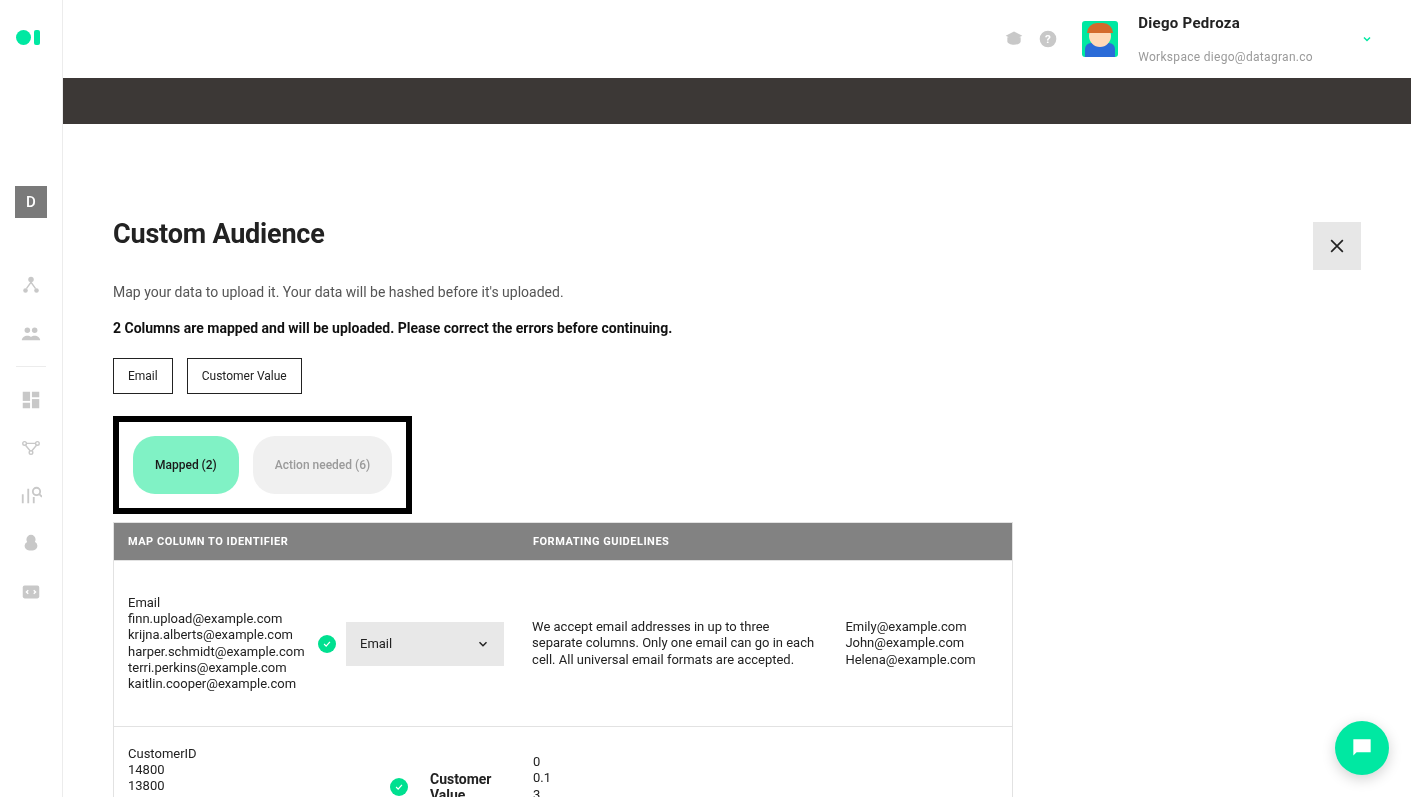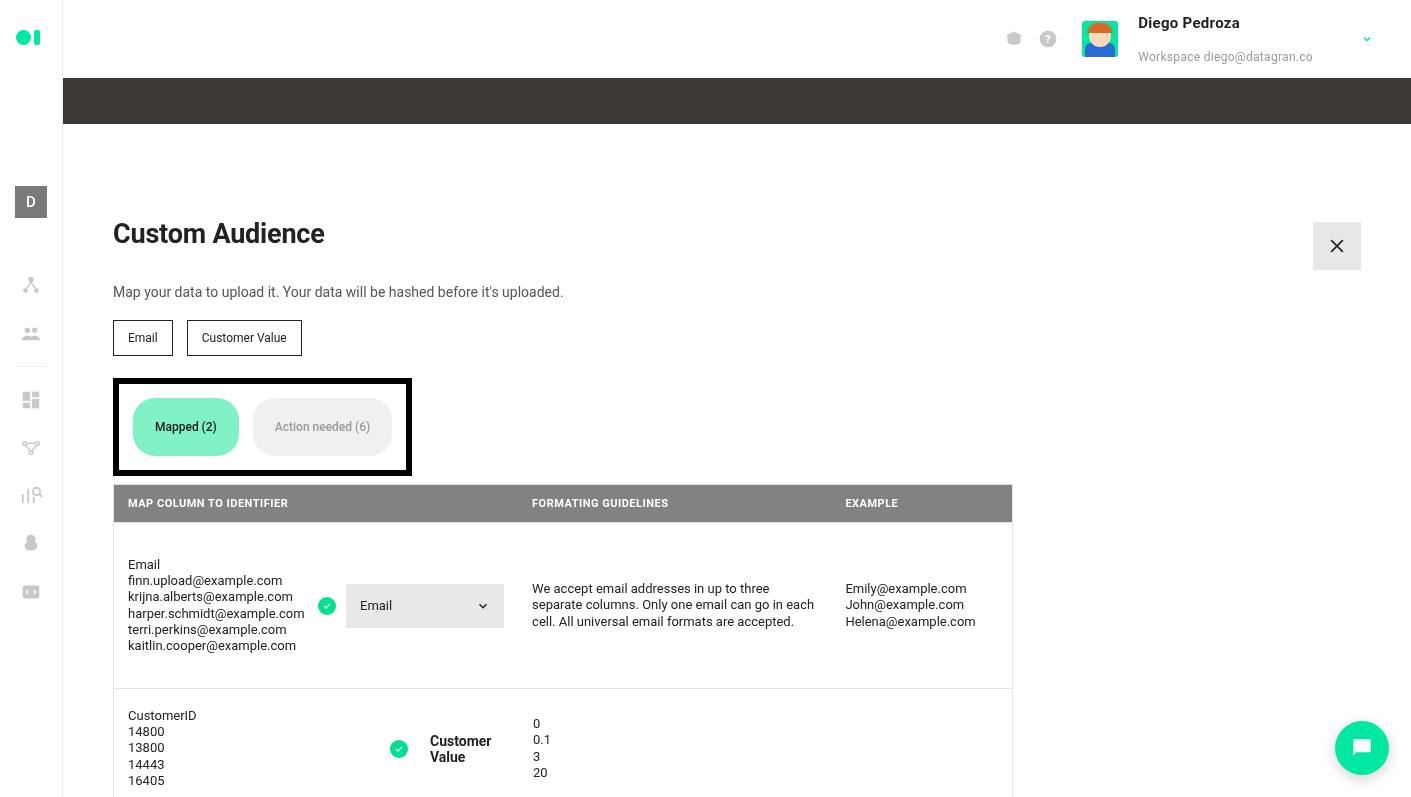--- a/index.html
+++ b/index.html
@@ -284,36 +284,36 @@
 <div class="dark-strip"></div>
 
 <div class="main">
   <div class="close-btn">
     <svg viewBox="0 0 24 24" fill="none">
         <path d="M5 5l14 14M19 5L5 19"></path>
       </svg>
   </div>
   <h1 class="page-title">Custom Audience</h1>
   <p class="desc">Map your data to upload it. Your data will be hashed before it's uploaded.</p>
+  <p class="status">2 Columns are mapped and will be uploaded. Please correct the errors before continuing.</p>
 
   <div class="chips">
     <div class="chip-box">Email</div>
     <div class="chip-box">Customer Value</div>
   </div>
 
   <div class="tab-bar-wrap">
     <div class="pill active">Mapped (2)</div>
     <div class="pill inactive">Action needed (6)</div>
   </div>
 
   <div class="table">
     <div class="thead">
       <div class="th col1">MAP COLUMN TO IDENTIFIER</div>
       <div class="th col2">FORMATING GUIDELINES</div>
-      <div class="th col3">EXAMPLE</div>
     </div>
 
     <div class="trow">
       <div class="td col1">
         <div class="col1-inner">
           <div class="col1-data">
             <span>Email</span><br>
             <span>finn.upload@example.com</span><br>
             <span>krijna.alberts@example.com</span><br>
             <span>harper.schmidt@example.com</span><br>

